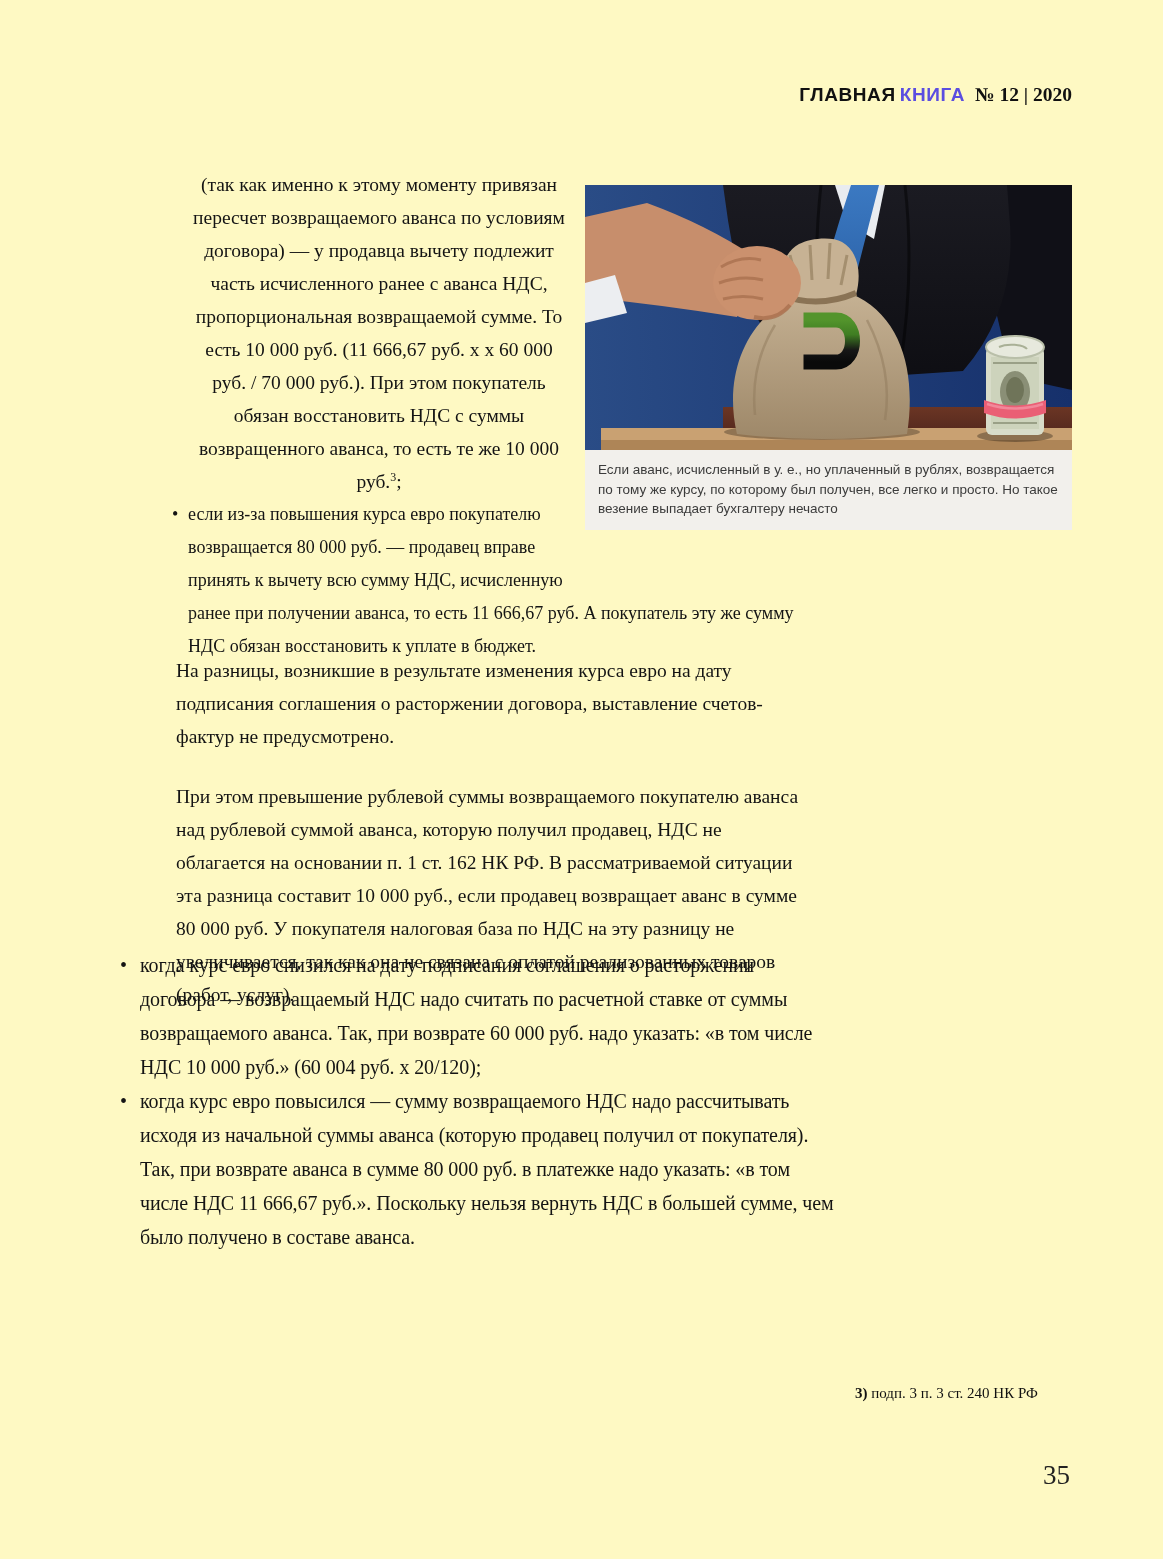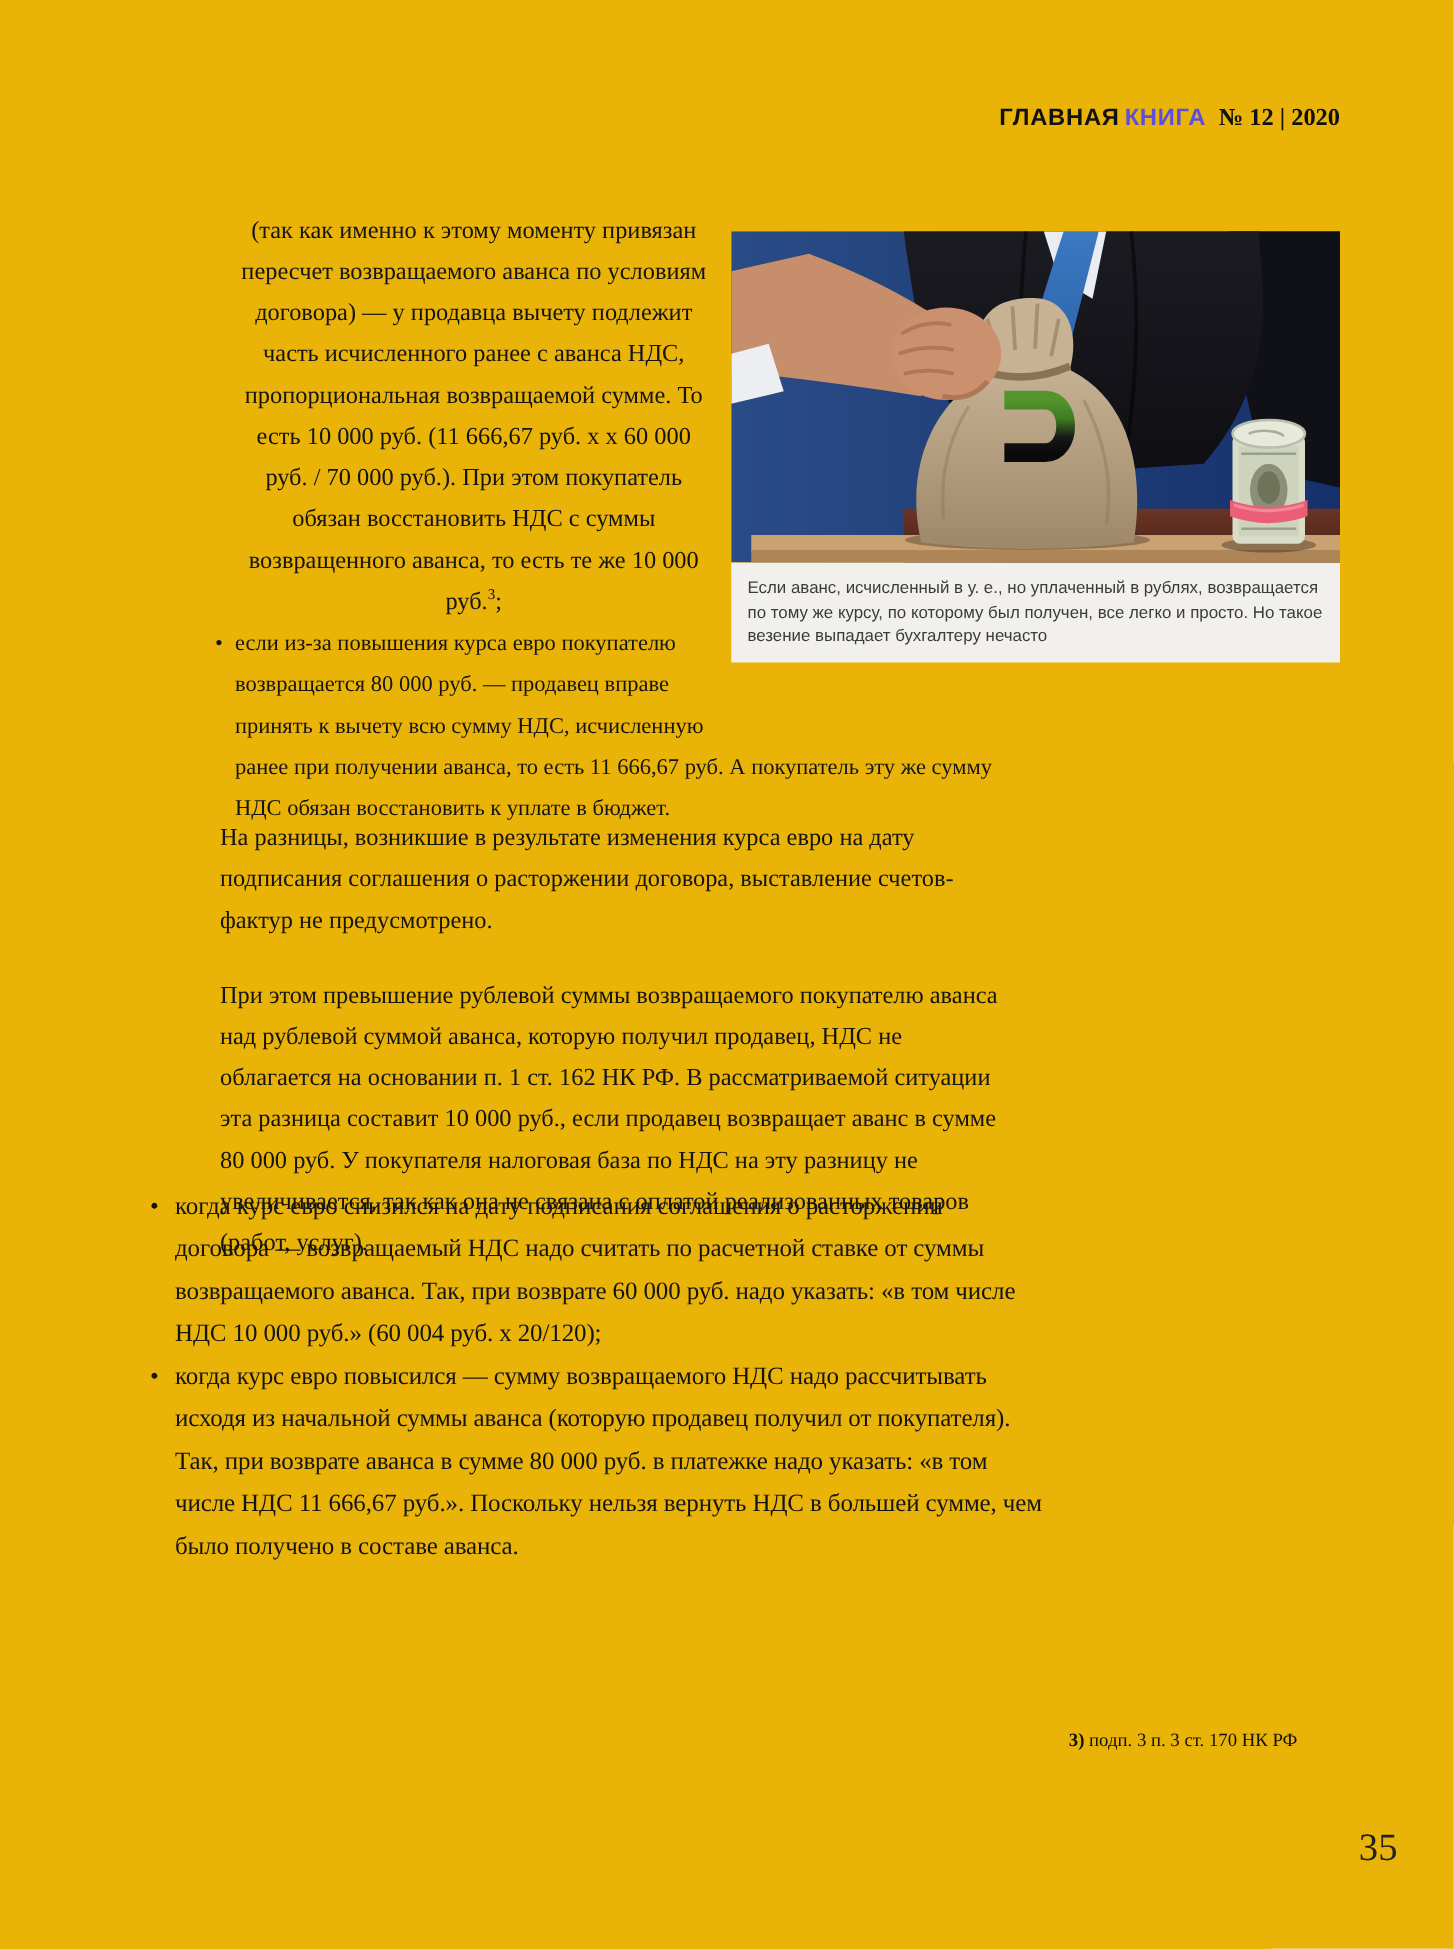--- a/index.html
+++ b/index.html
@@ -1,20 +1,20 @@
 <!DOCTYPE html>
 <html lang="ru"><head>
 <meta charset="utf-8">
 <style>
   html,body{margin:0;padding:0;background:#e8e8e8;}
   .page{
     position:relative;
     width:1163px;height:1559px;
     margin:0 auto;
-    background:#eab308;
+    background:#fef9c3;
     font-family:"Liberation Serif", serif;
     color:#141414;
     overflow:hidden;
     text-decoration:underline;
   }
 
   
   .page-header{
     position:absolute;top:84px;left:0;right:91px;
     text-align:right;
@@ -92,22 +92,22 @@
   
   .footnote{
     position:absolute;left:855px;top:1383px;
     font-size:15px;line-height:20px;color:#111;
     white-space:nowrap;
   }
   .footnote .marker{font-weight:bold;}
 
   
   .page-number{
-    position:absolute;left:1087px;top:1460px;
-    font-size:31px;color:#222;
+    position:absolute;left:1043px;top:1460px;
+    font-size:27px;color:#222;
   }
 </style>
 </head>
 <body>
 
 <div class="page">
 
   <div class="page-header">
     <span class="brand">ГЛАВНАЯ</span>
     <span class="brand brand-accent">КНИГА</span>
@@ -217,18 +217,18 @@
   </div>
 
   <div class="main-text">
     <ul class="main-list">
       <li>когда курс евро снизился на дату подписания соглашения о расторжении договора — возвращаемый НДС надо считать по расчетной ставке от суммы возвращаемого аванса. Так, при возврате 60 000 руб. надо указать: «в том числе НДС 10 000 руб.» (60 004 руб. х 20/120);</li>
       <li>когда курс евро повысился — сумму возвращаемого НДС надо рассчитывать исходя из начальной суммы аванса (которую продавец получил от покупателя). Так, при возврате аванса в сумме 80 000 руб. в платежке надо указать: «в том числе НДС 11 666,67 руб.». Поскольку нельзя вернуть НДС в большей сумме, чем было получено в составе аванса.</li>
     </ul>
   </div>
 
   <div class="footnote">
-    <span class="marker">3)</span><span> подп. 3 п. 3 ст. 170 НК РФ</span>
+    <span class="marker">3)</span><span> подп. 3 п. 3 ст. 240 НК РФ</span>
   </div>
 
   <div class="page-number">35</div>
 
 </div>
 
 </body></html>

